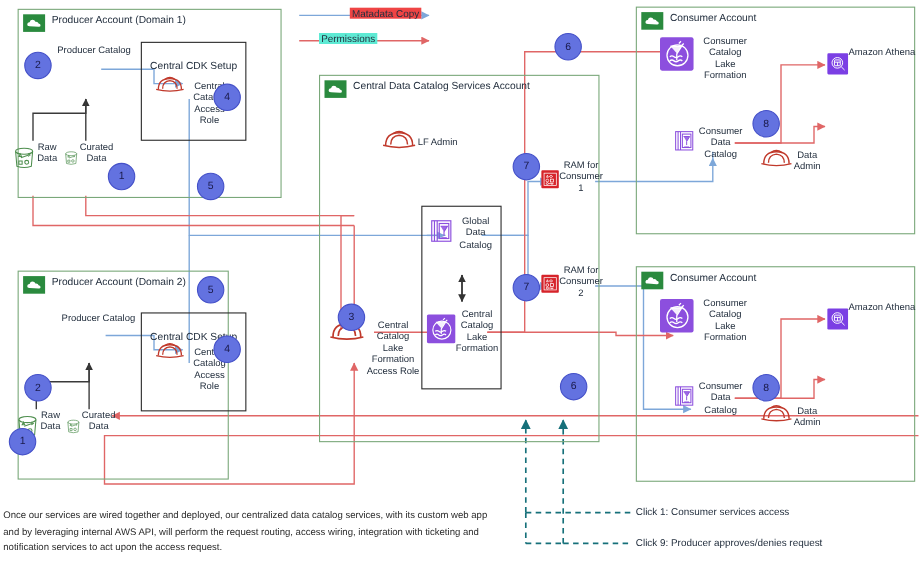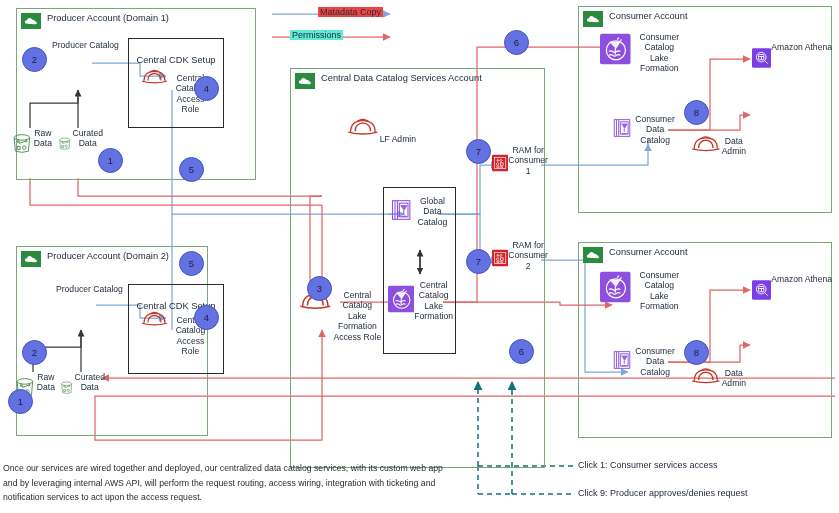--- a/index.html
+++ b/index.html
@@ -238,39 +238,39 @@
         <path d="M6 23 Q6 8 22 8 Q38 8 38 23"></path>
         <path d="M3 23 Q22 28 41 23"></path>
         <path d="M15 9 Q22 4 29 9"></path>
         <path d="M12 22 Q12 12 22 11 Q32 12 32 22"></path>
       </g>
     </svg>
     <div class="lbl" style="white-space:pre-line;margin-top:11px">Central Catalog
 Access Role</div>
   </div>
 
-  <div class="acct" style="left:290px;top:68px;width:255px;height:400px;">
+  <div class="acct" style="left:290px;top:68px;width:255px;height:334px;">
     <div class="acct-badge">
       <svg viewBox="0 0 24 18">
           <path d="M5 13 Q1 13 1.4 9.6 Q1.8 6.6 5 6.8 Q6 3 9.4 3 Q13 3 14 6 Q18 5.4 19 8.6 Q22.6 9 22 12.6 Q21.6 14 19 13.8 Z" fill="#fff"></path>
         </svg>
     </div>
     <div class="acct-title">Central Data Catalog Services Account</div>
   </div>
 
   <div class="node" style="left:346px;top:112px;width:70px;">
     <svg class="ico" width="40" height="28" viewBox="0 0 44 30">
       <g fill="none" stroke="#c0392b" stroke-width="1.8">
         <path d="M6 23 Q6 8 22 8 Q38 8 38 23"></path>
         <path d="M3 23 Q22 28 41 23"></path>
         <path d="M15 9 Q22 4 29 9"></path>
         <path d="M12 22 Q12 12 22 11 Q32 12 32 22"></path>
       </g>
     </svg>
-    <div class="lbl" style="margin-top:22px">LF Admin</div>
+    <div class="lbl" style="margin-top:12px">LF Admin</div>
   </div>
 
   <div class="inner-box" style="left:383px;top:187px;width:73px;height:167px;"></div>
 
   <div class="node" style="left:390px;top:194px;width:60px;">
     <svg class="ico" width="32" height="32" viewBox="0 0 40 40">
       <g fill="none" stroke="#8c4fde" stroke-width="1.7">
         <rect x="4" y="5" width="28" height="30"></rect>
           <path d="M8 5 L8 35 M12 5 L12 35"></path>
         <rect x="15" y="9" width="14" height="22"></rect>

